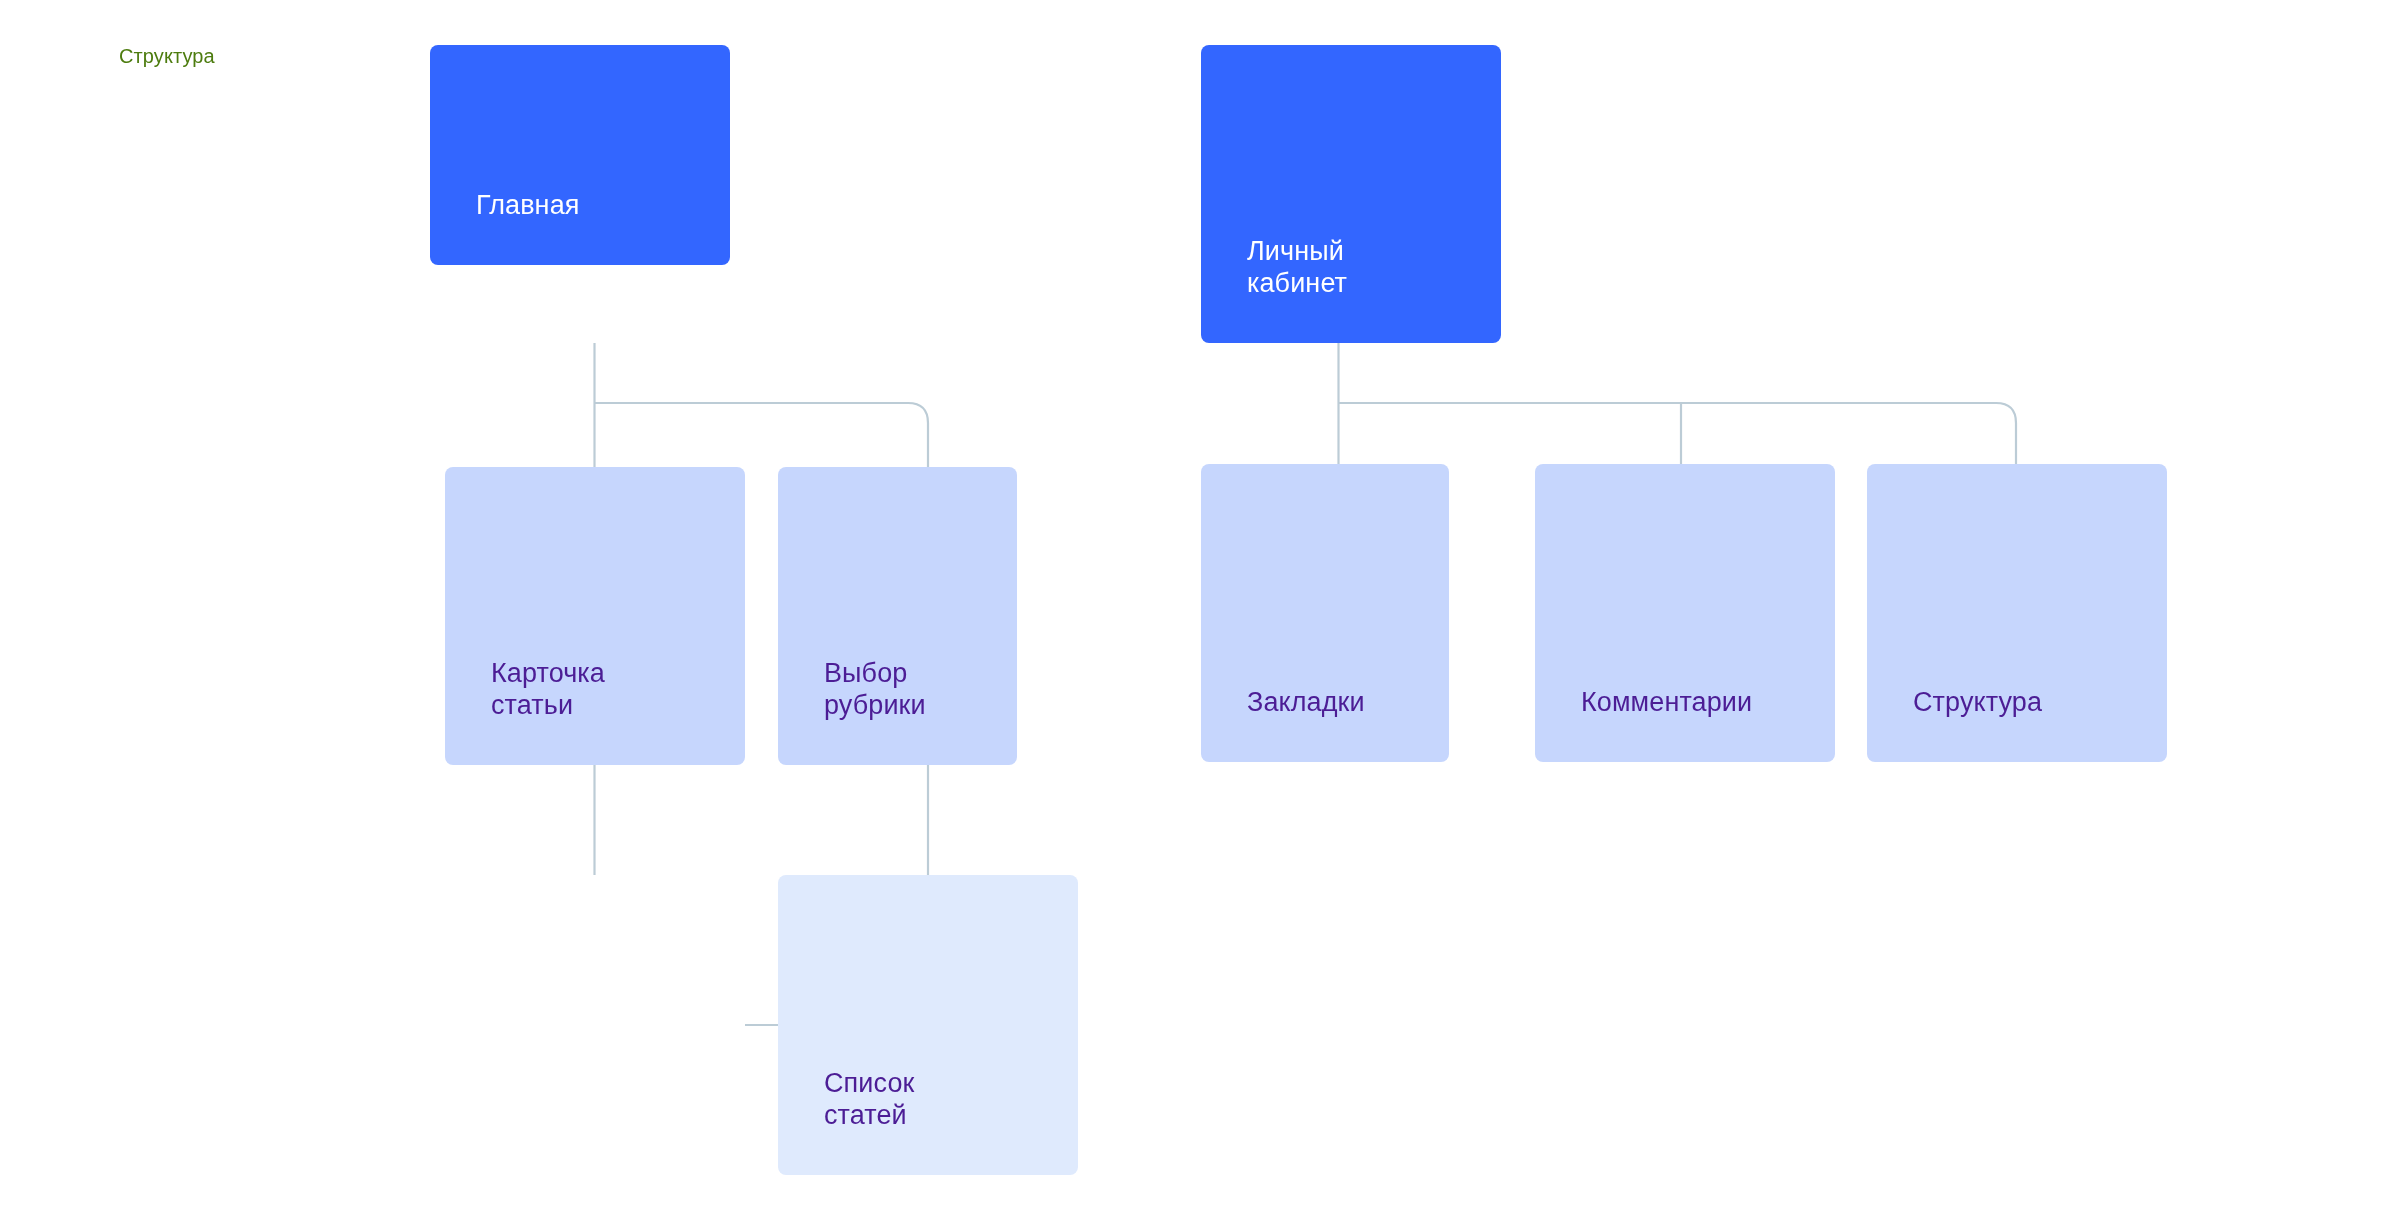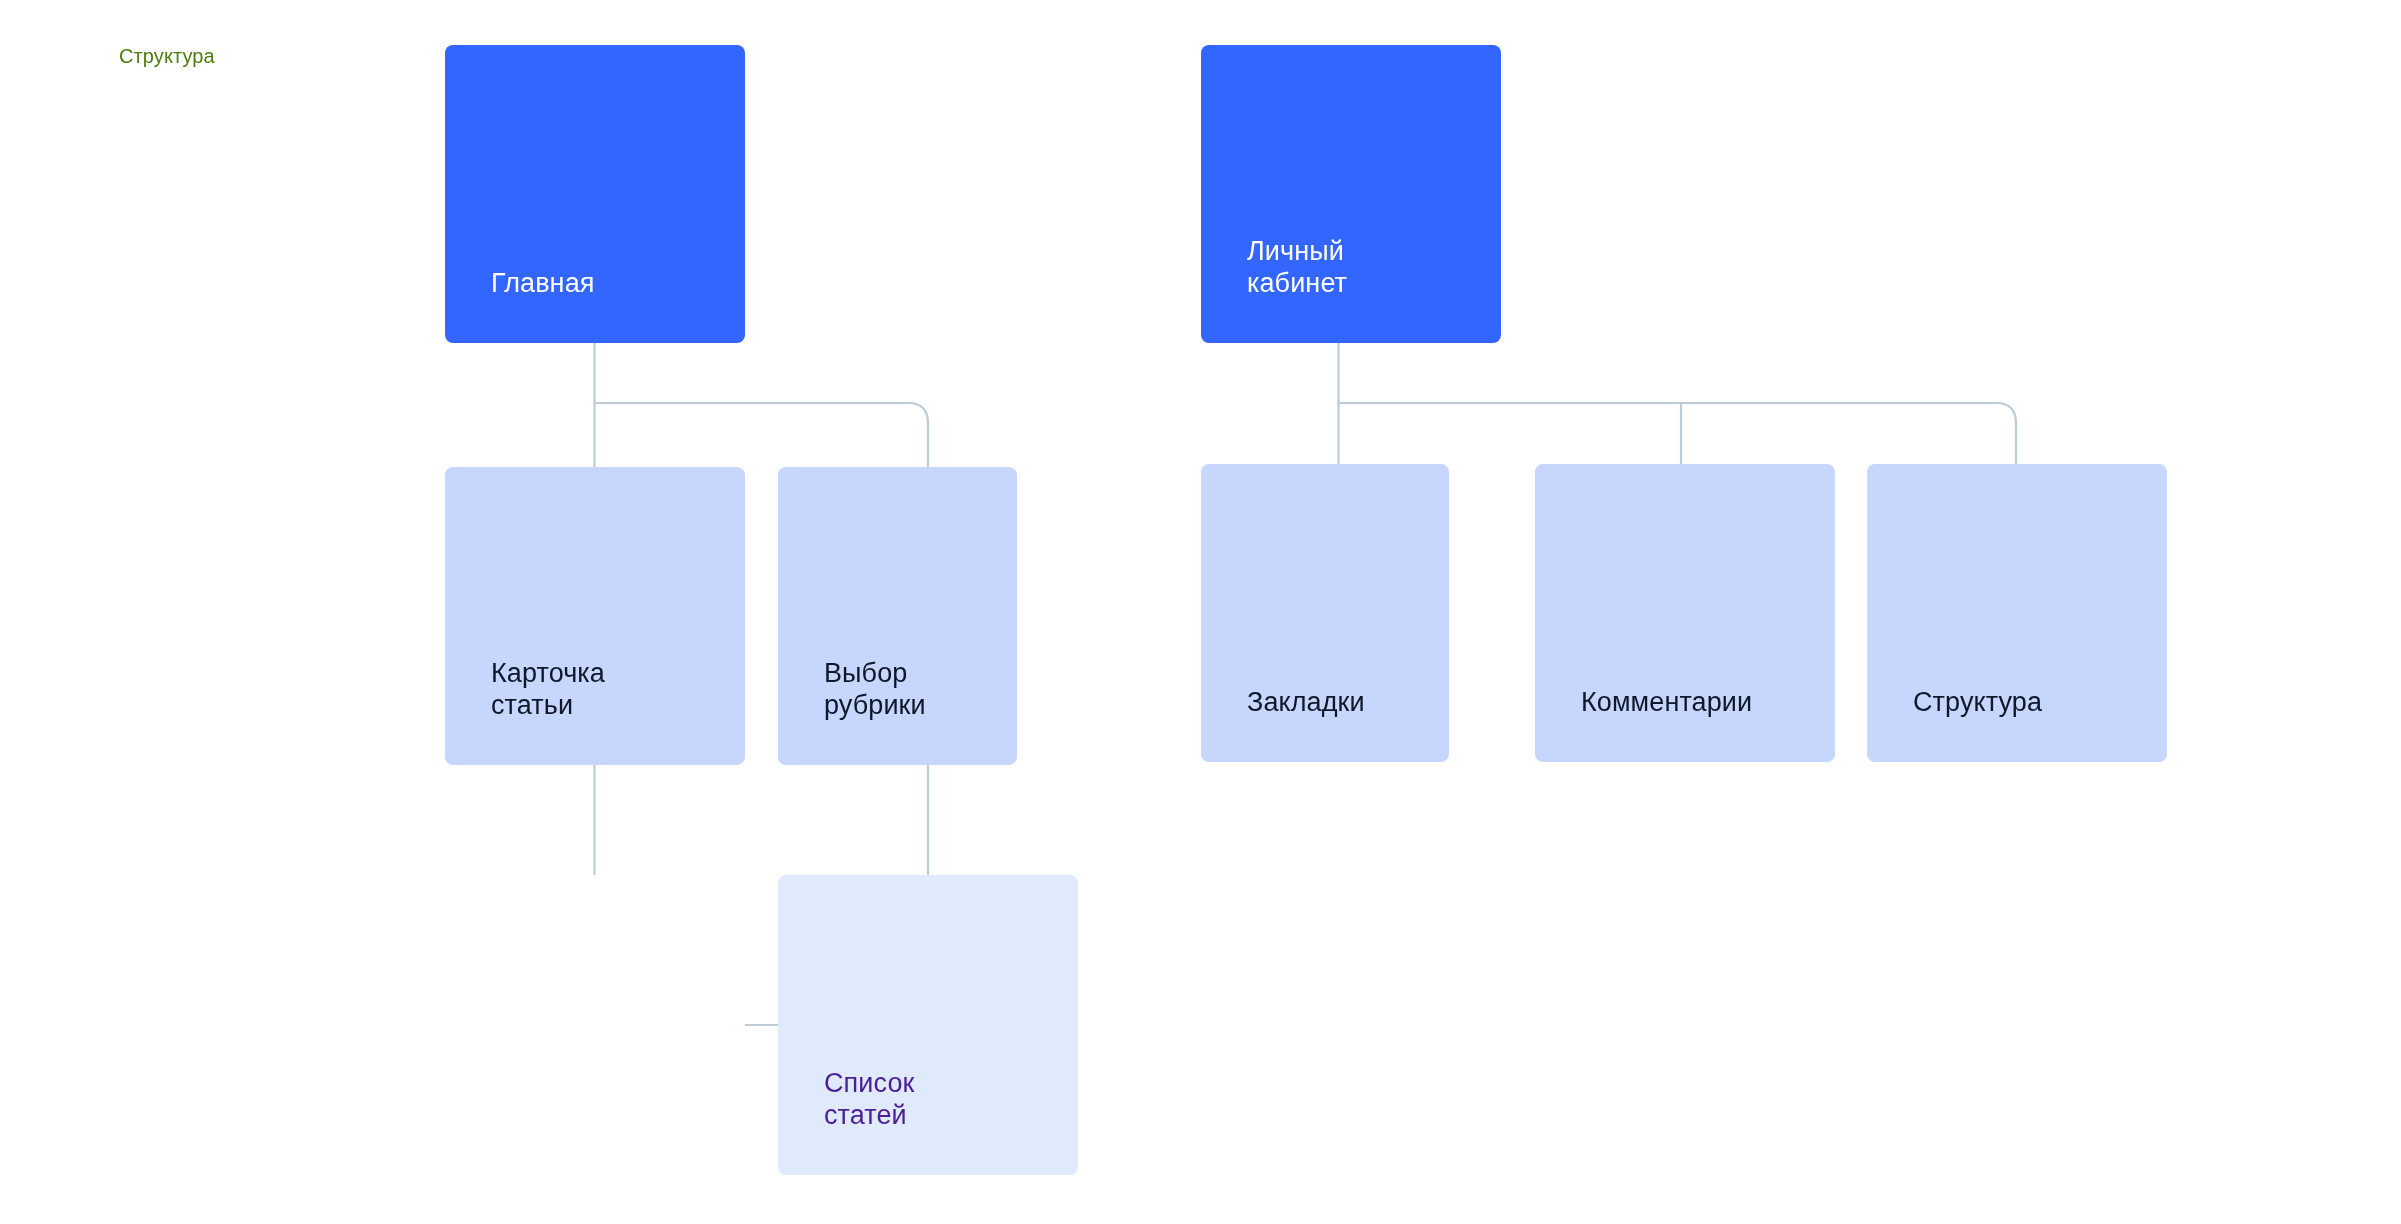--- a/index.html
+++ b/index.html
@@ -64,21 +64,21 @@
     letter-spacing: 0.1px;
   }
   .node.level-0 {
     background: #3366FF;
   }
   .node.level-0 .node-label { color: #FFFFFF; }
 
   .node.level-1 {
     background: #C6D6FD;
   }
-  .node.level-1 .node-label { color: #0f172a; }
+  .node.level-1 .node-label { color: #4c1d95; }
 
   .node.level-2 {
     background: #DFEAFD;
   }
   .node.level-2 .node-label { color: #4c1d95; }
 </style>
 </head>
 <body>
 
 <div id="canvas">
@@ -100,21 +100,21 @@
 
     <path d="M 1338.5 343 L 1338.5 403"></path>
 
     <path d="M 1338.5 403 L 1996 403 Q 2016 403 2016 423 L 2016 464"></path>
 
     <path d="M 1338.5 403 L 1338.5 464"></path>
 
     <path d="M 1681 403 L 1681 464"></path>
   </svg>
 
-  <div class="node level-0" style="left:445px; top:45px; width:300px; height:298px;">
+  <div class="node level-0" style="left:430px; top:45px; width:300px; height:220px;">
     <span class="node-label">Главная</span>
   </div>
 
   <div class="node level-0" style="left:1201px; top:45px; width:300px; height:298px;">
     <span class="node-label">Личный
 кабинет</span>
   </div>
 
   <div class="node level-1" style="left:445px; top:467px; width:300px; height:298px;">
     <span class="node-label">Карточка

